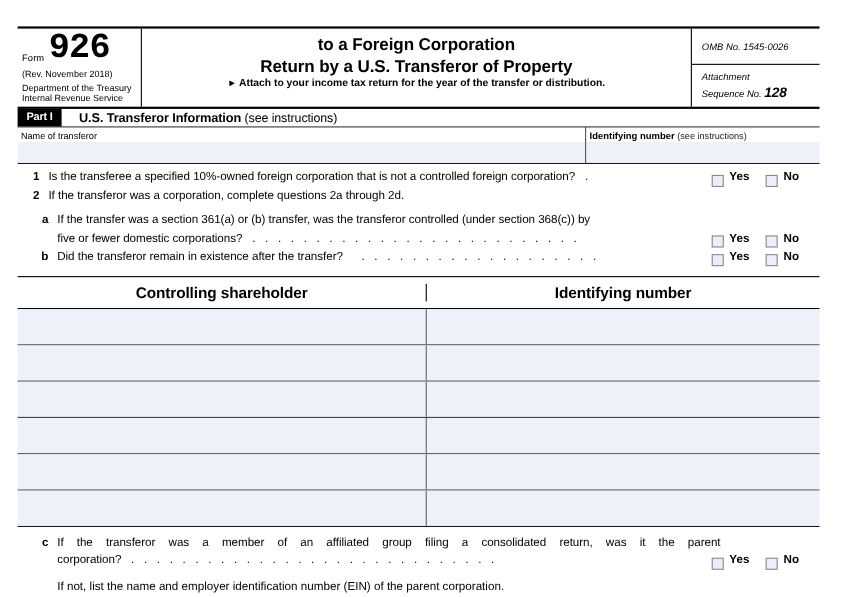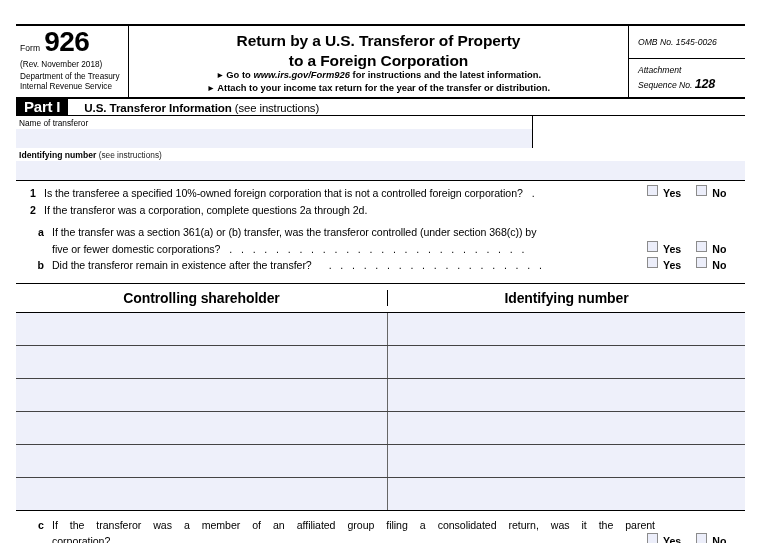--- a/index.html
+++ b/index.html
@@ -50,24 +50,25 @@
     padding-left: 2px;
     text-align: center;
   }
   .form-word {
     font-size: 8.5px;
     padding-bottom: 3px;
     padding-right: 4px;
     letter-spacing: 0.1px;
   }
   .form-num {
-    font-size: 28px;
+    font-size: 32px;
     font-weight: bold;
     letter-spacing: -0.6px;
     line-height: 0.95;
+    font-family: Liberation Mono, monospace;
   }
   .rev {
     font-size: 8.2px;
     margin-top: 4px;
     padding-left: 2px;
     line-height: 1.25;
   }
   .dept {
     font-size: 8.2px;
     line-height: 1.2;
@@ -131,21 +132,21 @@
     display: flex;
     align-items: center;
     border-top: 2px solid #000;
     border-bottom: 1.2px solid #000;
     height: 16px;
     background: #fff;
   }
   .part-tag {
     background: #000;
     color: #fff;
-    font-size: 15px;
+    font-size: 10px;
     font-weight: bold;
     padding: 1px 8px 2px 8px;
     height: 100%;
     box-sizing: border-box;
     display: flex;
     align-items: center;
     letter-spacing: -0.2px;
   }
   .part-title {
     font-size: 11.6px;
@@ -155,21 +156,20 @@
   }
   .part-title .reg {
     font-weight: normal;
     font-size: 11.3px;
   }
 
   
   .namerow {
     display: flex;
     border-bottom: 1.6px solid #000;
-    flex-direction: column;
   }
   .name-cell {
     width: 517px;
     box-sizing: border-box;
     border-right: 1.2px solid #000;
   }
   .id-cell {
     flex: 1;
     box-sizing: border-box;
   }
@@ -217,21 +217,21 @@
     text-align-last: justify;
   }
   .leader {
     letter-spacing: 2.9px;
     font-size: 10.6px;
   }
 
   .yesno {
     flex: none;
     display: flex;
-    align-items: flex-start;
+    align-items: flex-end;
     width: 104px;
     padding-left: 6px;
     box-sizing: border-box;
   }
   .cbox {
     width: 11px;
     height: 11px;
     border: 1px solid #8b8b8b;
     background: #eceefa;
     display: inline-block;
@@ -301,27 +301,22 @@
         <div class="form-no-row">
           <span class="form-word">Form</span>
           <span class="form-num">926</span>
         </div>
         <div class="rev">(Rev. November 2018)</div>
         <div class="dept">Department of the Treasury</div>
         <div class="dept" style="margin-top:0">Internal Revenue Service</div>
       </div>
 
       <div class="hdr-mid">
+        <div class="title">to a Foreign Corporation</div>
         <div class="title">Return by a U.S. Transferor of Property</div>
-        <div class="title">to a Foreign Corporation</div>
-        <div class="sub-line">
-          <span class="arrow">►</span><span>Go to</span>
-          <span class="ital">www.irs.gov/Form926</span>
-          <span>for instructions and the latest information.</span>
-        </div>
         <div class="sub-line">
           <span class="arrow">►</span><span>Attach to your income tax return for the year of the transfer or distribution.</span>
         </div>
       </div>
 
       <div class="hdr-right">
         <div class="omb">OMB No. 1545-0026</div>
         <div class="attach">
           <div>Attachment</div>
           <div>

